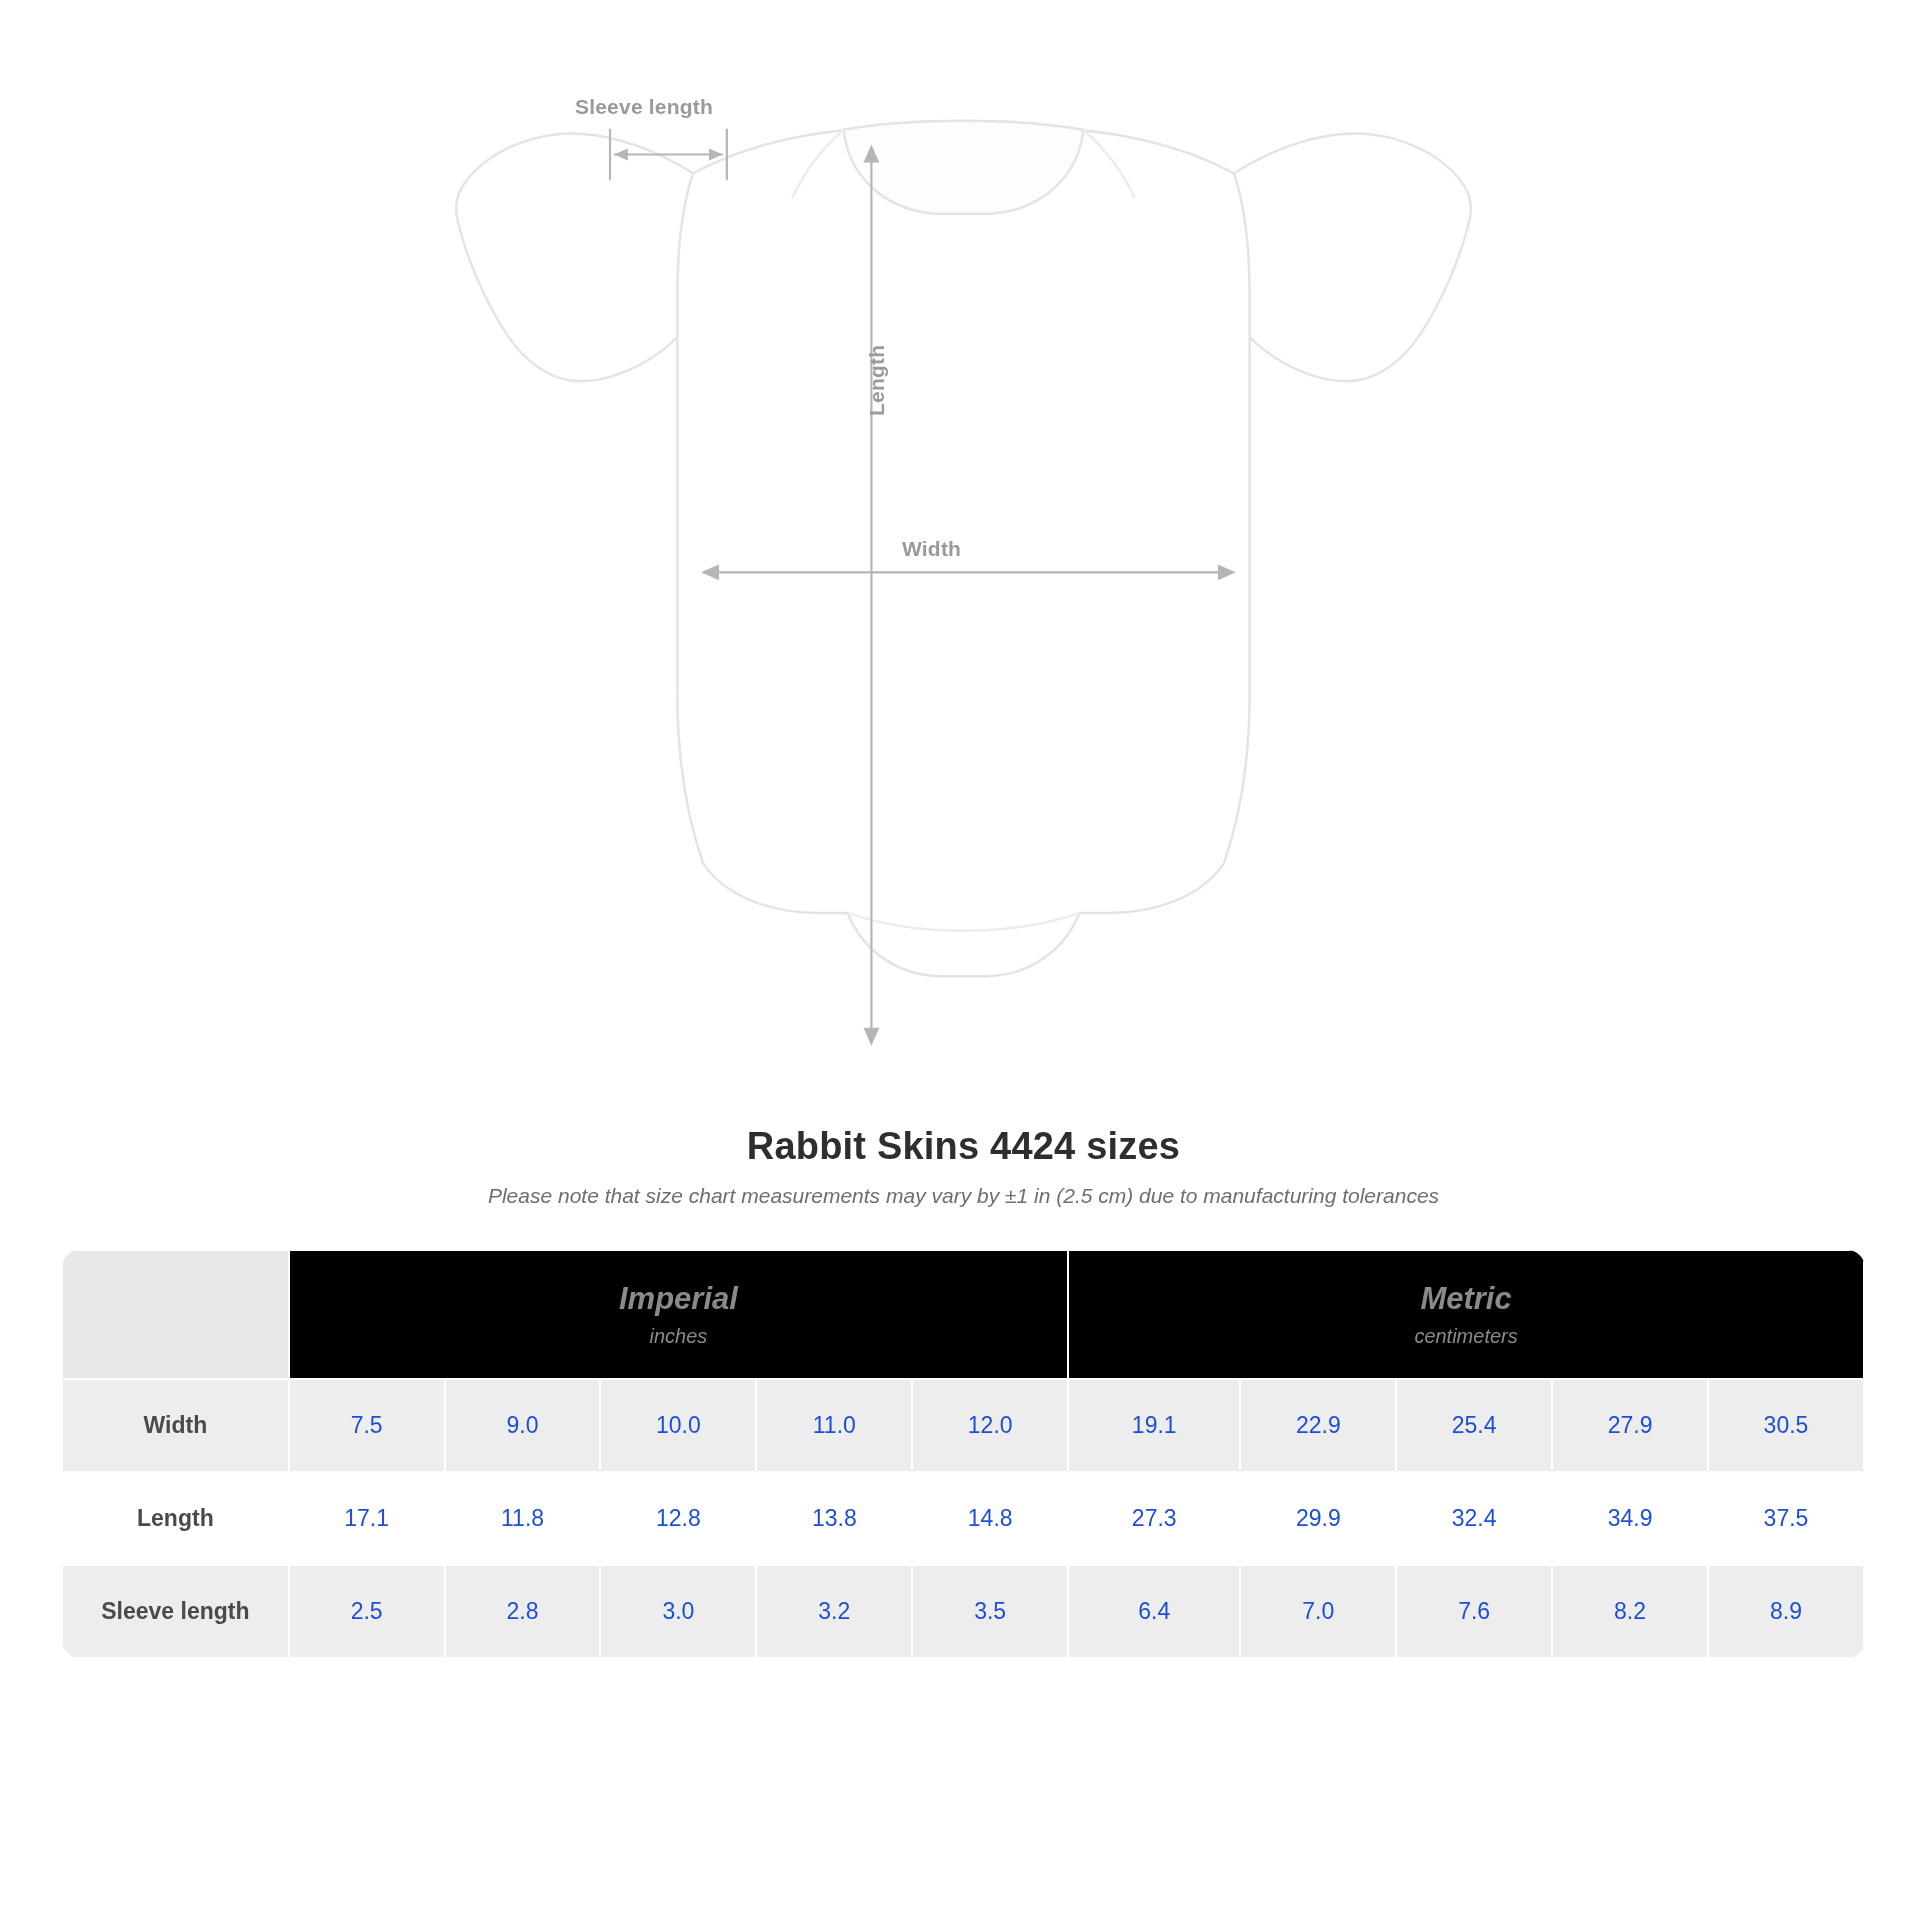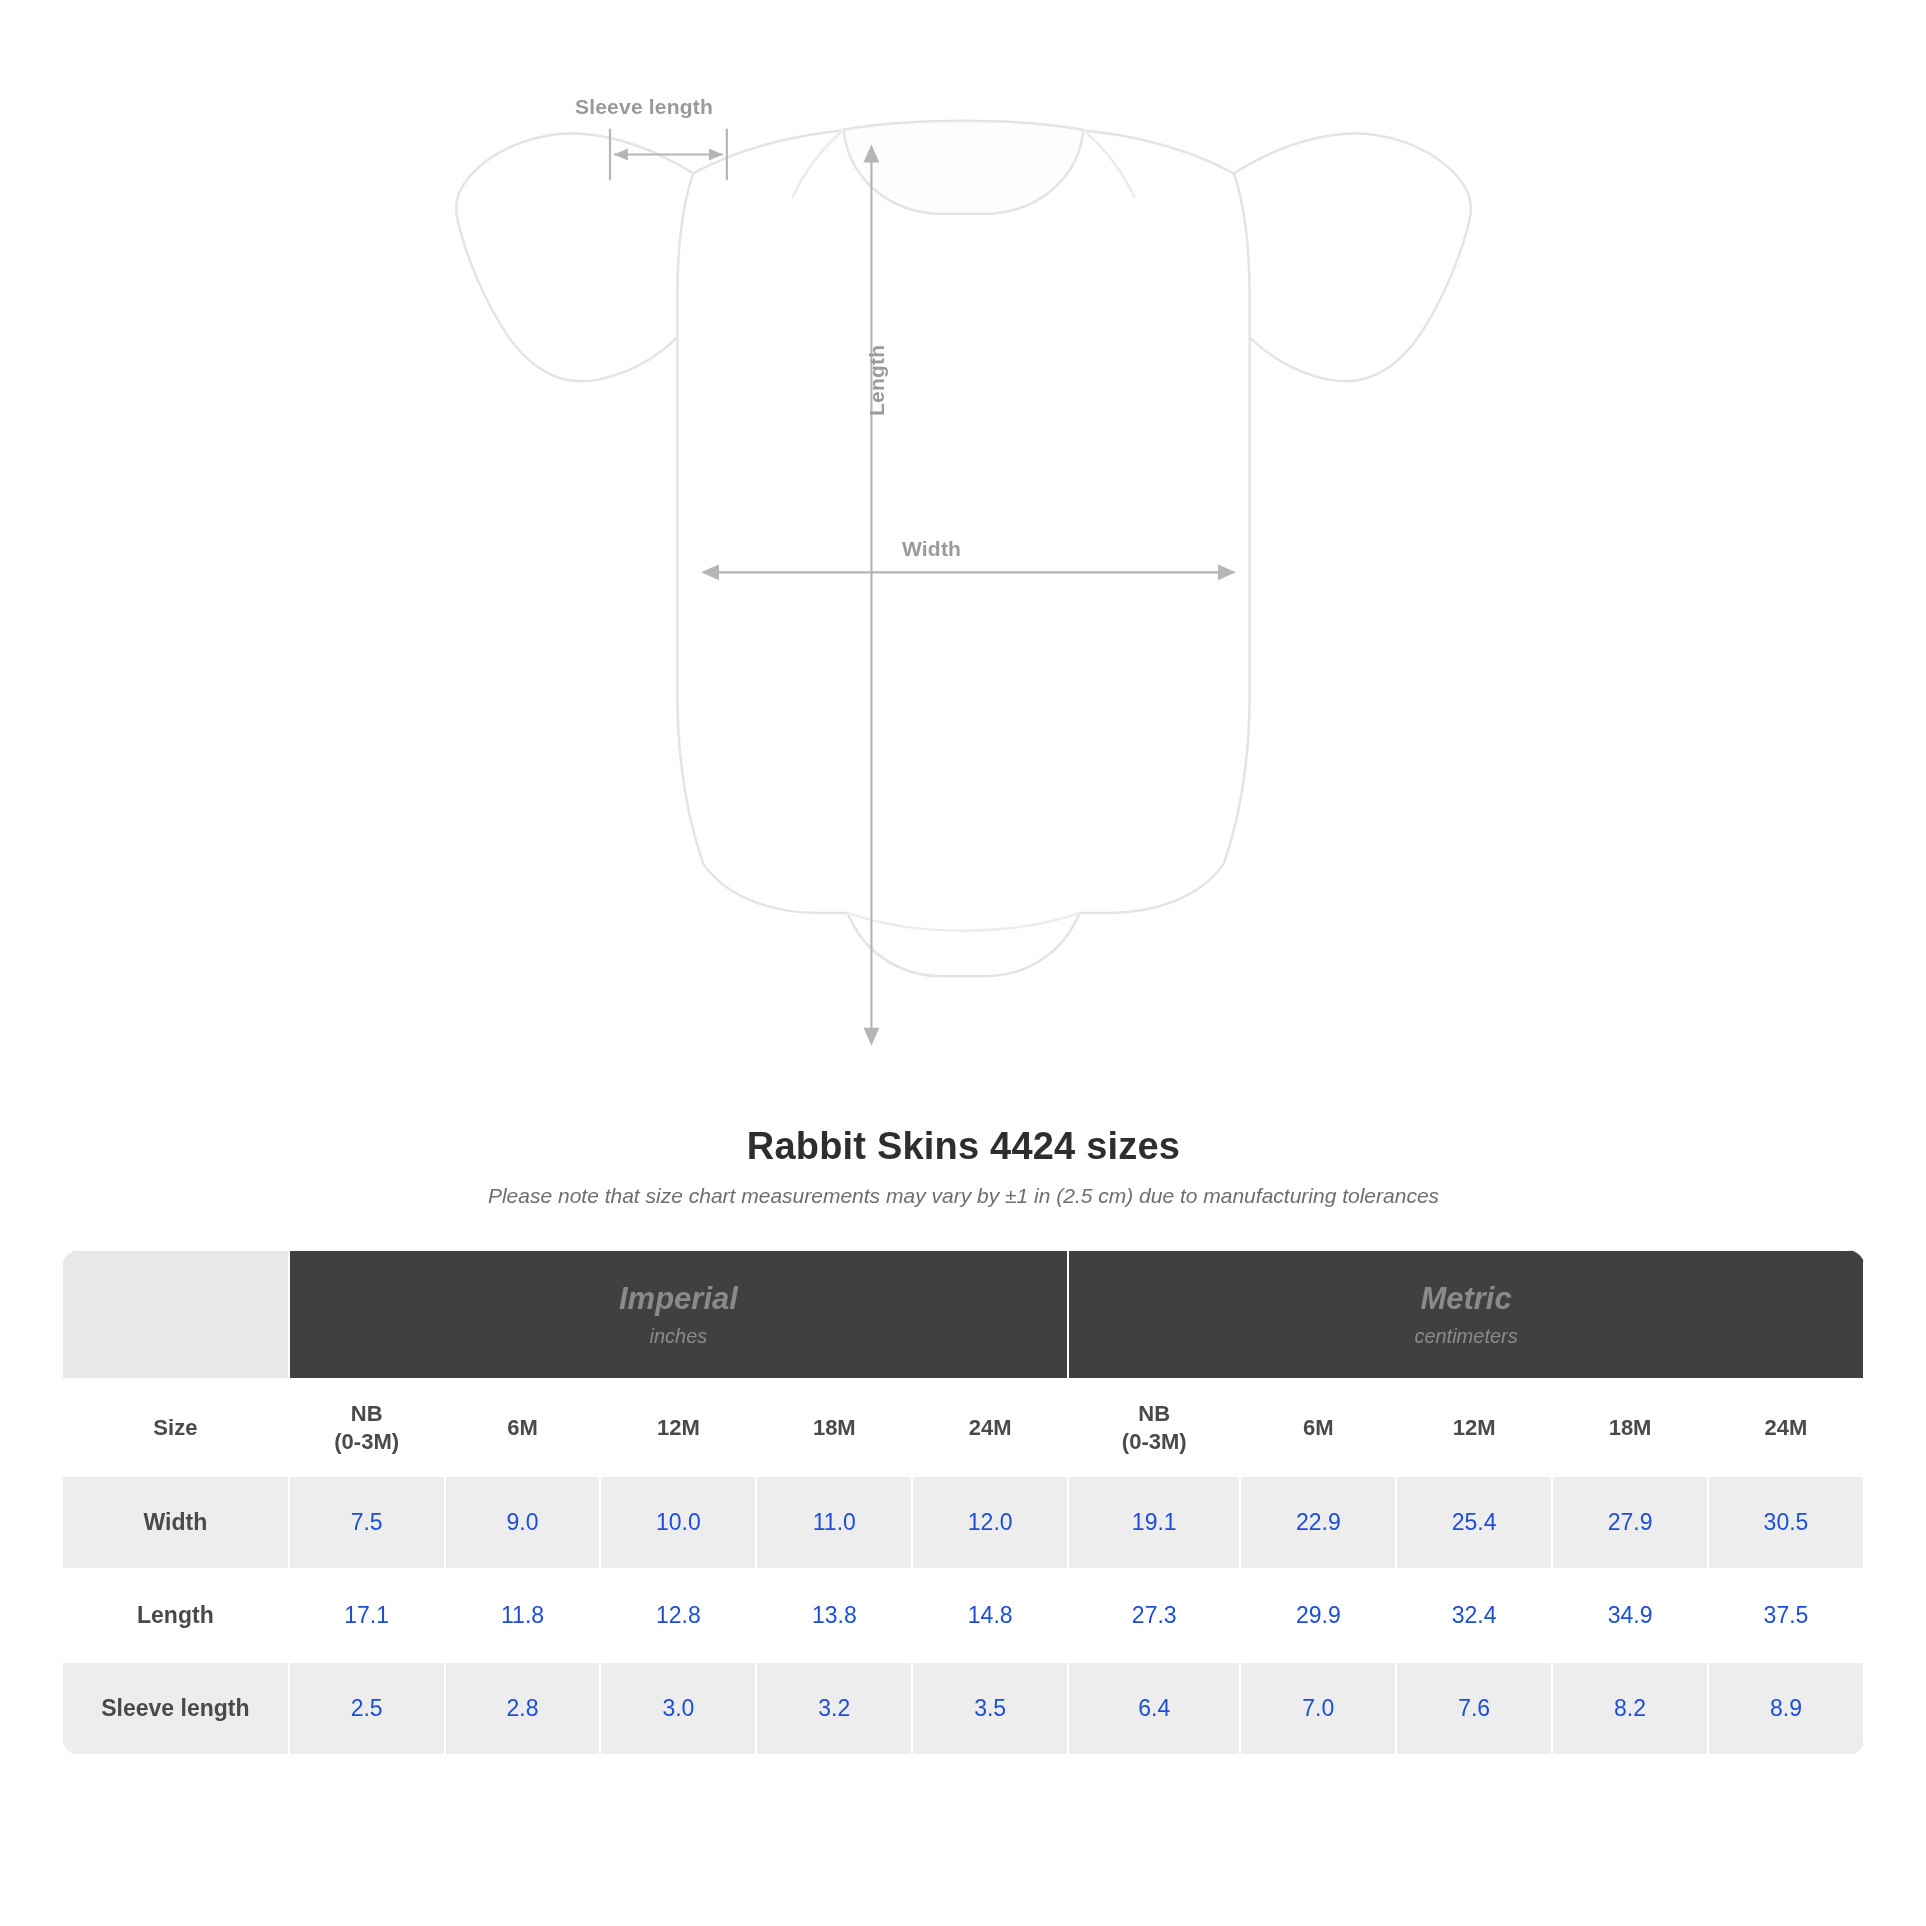--- a/index.html
+++ b/index.html
@@ -87,21 +87,21 @@
     font-size: 22px;
   }
   table.size-table td, table.size-table th {
     border: 1px solid #ffffff;
     text-align: center;
     vertical-align: middle;
     padding: 0;
   }
   
   .unit-row td {
-    background: #404040;
+    background: #000000;
     height: 127px;
     padding-top: 4px;
   }
   .unit-row td.corner { background: #e8e8e8; }
   .unit-name {
     font-size: 31px;
     font-style: italic;
     font-weight: bold;
     color: #8a8a8a;
     line-height: 1.15;
@@ -239,39 +239,20 @@
           <td colspan="5">
             <div class="unit-name">Imperial</div>
             <div class="unit-sub">inches</div>
           </td>
           <td colspan="5">
             <div class="unit-name">Metric</div>
             <div class="unit-sub">centimeters</div>
           </td>
         </tr>
 
-        <tr class="size-row">
-          <td class="rowhead">Size</td>
-          <td>
-            <div>NB</div>
-            <div class="sub-line">(0-3M)</div>
-          </td>
-          <td>6M</td>
-          <td>12M</td>
-          <td>18M</td>
-          <td>24M</td>
-          <td>
-            <div>NB</div>
-            <div class="sub-line">(0-3M)</div>
-          </td>
-          <td>6M</td>
-          <td>12M</td>
-          <td>18M</td>
-          <td>24M</td>
-        </tr>
 
         <tr class="data-row alt">
           <td class="rowhead">Width</td>
           <td>7.5</td>
           <td>9.0</td>
           <td>10.0</td>
           <td>11.0</td>
           <td>12.0</td>
           <td>19.1</td>
           <td>22.9</td>

